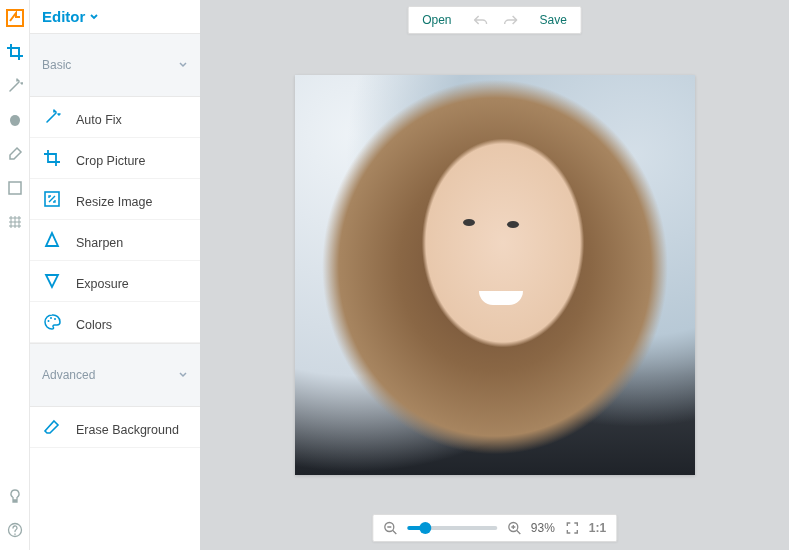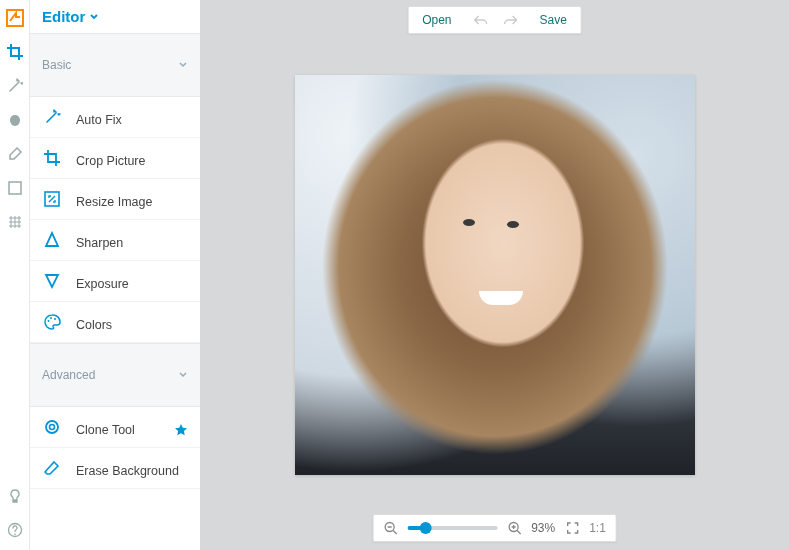--- a/index.html
+++ b/index.html
@@ -164,34 +164,20 @@
   <div class="sect">
     <span>Advanced</span>
     <svg width="10" height="10" viewBox="0 0 10 10">
         <path d="M2 3l3 3 3-3" stroke="#9ab" stroke-width="1.5" fill="none"></path>
       </svg>
   </div>
 
   <div class="item">
     <span class="ic">
         <svg width="18" height="18" viewBox="0 0 18 18">
-          <circle cx="9" cy="9" r="6" fill="none" stroke="currentColor" stroke-width="1.8"></circle>
-          <circle cx="9" cy="9" r="2.5" fill="none" stroke="currentColor" stroke-width="1.6"></circle>
-        </svg>
-      </span>
-    <span class="lbl">Clone Tool</span>
-    <span class="star">
-        <svg width="14" height="14" viewBox="0 0 14 14">
-          <path d="M7 1l1.8 3.8 4.2.4-3.1 2.9.8 4.1L7 10.2 3.3 12.2l.8-4.1L1 5.2l4.2-.4z" fill="currentColor"></path>
-        </svg>
-      </span>
-  </div>
-  <div class="item">
-    <span class="ic">
-        <svg width="18" height="18" viewBox="0 0 18 18">
           <path d="M11 3l4 4-8 8H4l-2-2 9-10z" fill="none" stroke="currentColor" stroke-width="1.6"></path>
         </svg>
       </span>
     <span class="lbl">Erase Background</span>
   </div>
 </div>
 
 <div class="canvas">
   <div class="topbar">
     <span class="tb">Open</span>
@@ -230,15 +216,15 @@
           <circle cx="6" cy="6" r="4.5" fill="none" stroke="currentColor" stroke-width="1.3"></circle>
           <path d="M9.5 9.5L13 13M4 6h4M6 4v4" stroke="currentColor" stroke-width="1.3"></path>
         </svg>
       </span>
     <span>93%</span>
     <span class="zb">
         <svg width="14" height="14" viewBox="0 0 14 14">
           <path d="M2 5V2h3M12 5V2H9M2 9v3h3M12 9v3H9" fill="none" stroke="currentColor" stroke-width="1.4"></path>
         </svg>
       </span>
-    <span class="zb" style="font-weight:400">1:1</span>
+    <span class="zb" style="font-weight:700">1:1</span>
   </div>
 </div>
 
 </body></html>

